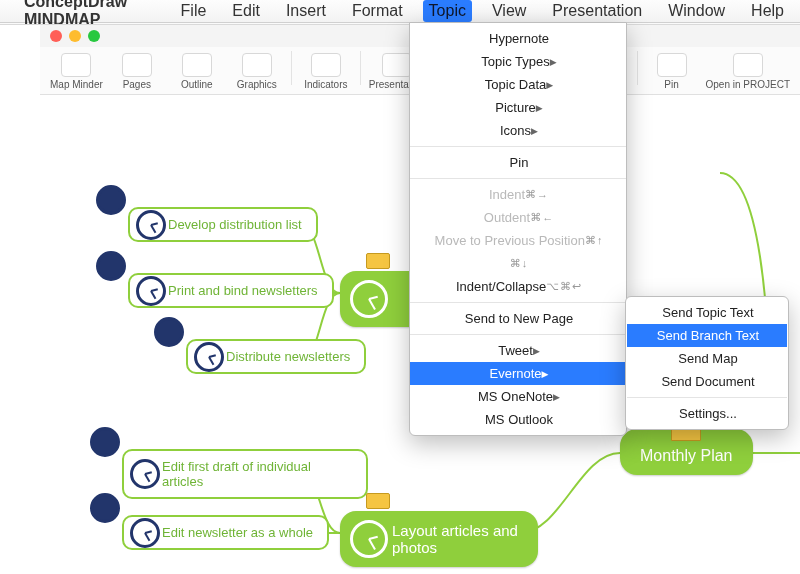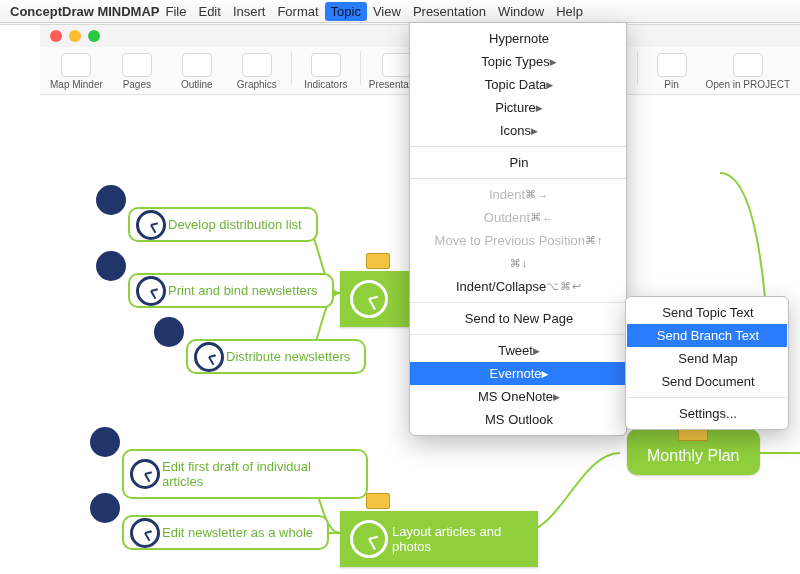--- a/index.html
+++ b/index.html
@@ -1,18 +1,18 @@
 <!DOCTYPE html>
 <html><head>
 <meta charset="utf-8">
 <style>
   html,body{margin:0;padding:0;font-family:-apple-system,Helvetica,Arial,sans-serif;font-size:13px;color:#333;background:#e8ecef;}
   #stage{position:relative;width:800px;height:574px;overflow:hidden;background:#fafafa;}
   
-  .menubar{position:absolute;top:0;left:0;right:0;height:22px;background:linear-gradient(#fdfdfd,#f3f3f3);border-bottom:1px solid #d0d0d0;display:flex;align-items:center;padding:0 10px;font-size:13px;}
+  .menubar{position:absolute;top:0;left:0;right:0;height:22px;background:linear-gradient(#fdfdfd,#f3f3f3);border-bottom:1px solid #d0d0d0;display:flex;align-items:center;padding:0 10px;gap:14px;font-size:16px;}
   .menubar .apple{font-size:14px;line-height:1;}
   .menubar .appname{font-weight:600;}
   .menubar .menuitem{padding:2px 6px;border-radius:3px;}
   .menubar .menuitem.active{background:#2a7cff;color:#0f172a;}
   
   .win{position:absolute;top:24px;left:0;right:0;bottom:0;background:#fff;border-top:1px solid #d9d9d9;padding-left:40px;}
   .titlebar{height:10px;padding:6px 10px;display:flex;align-items:center;gap:7px;background:#f4f4f4;}
   .dot{width:12px;height:12px;border-radius:50%;}
   .dot.r{background:#ff5f57}.dot.y{background:#febc2e}.dot.g{background:#28c840;}
   .toolbar{display:flex;align-items:flex-start;gap:0;background:#fbfbfb;border-bottom:1px solid #e0e0e0;padding:4px 6px 2px;}
@@ -29,26 +29,26 @@
   .mrow.sel::after{color:#fff;}
   .mdiv{height:1px;background:#e4e4e4;margin:4px 0;}
   .kb{font-size:11px;color:#999;letter-spacing:1px;}
   .submenu{position:absolute;top:296px;left:625px;width:160px;background:#fff;border:1px solid #bdbdbd;border-radius:6px;box-shadow:0 8px 24px rgba(0,0,0,.25);padding:4px 1px;}
   
   .node{position:absolute;border:2px solid #8fcf3c;border-radius:10px;background:#fff;padding:8px 14px 8px 38px;color:#6fb436;font-size:13px;}
   .node .clk{position:absolute;left:6px;top:50%;transform:translateY(-50%);width:24px;height:24px;border:3px solid #22356b;border-radius:50%;background:#fff;}
   .node .clk::before,.node .clk::after{content:"";position:absolute;left:50%;top:50%;background:#22356b;transform-origin:left center;}
   .node .clk::before{width:7px;height:2px;transform:translate(0,-1px) rotate(-15deg);}
   .node .clk::after{width:9px;height:2px;transform:translate(0,-1px) rotate(60deg);}
-  .bignode{position:absolute;background:#8fcf3c;color:#fff;border-radius:0;font-size:13px;display:flex;align-items:center;padding:10px 16px 10px 52px;box-shadow:0 1px 2px rgba(0,0,0,.2);}
+  .bignode{position:absolute;background:#8fcf3c;color:#fff;border-radius:16px;font-size:15px;display:flex;align-items:center;padding:10px 16px 10px 52px;box-shadow:0 1px 2px rgba(0,0,0,.2);}
   .bignode .bigclk{position:absolute;left:10px;top:50%;transform:translateY(-50%);width:32px;height:32px;border:3px solid #fff;border-radius:50%;background:#8fcf3c;}
   .bignode .bigclk::before,.bignode .bigclk::after{content:"";position:absolute;left:50%;top:50%;background:#fff;transform-origin:left center;}
   .bignode .bigclk::before{width:9px;height:2px;transform:translate(0,-1px) rotate(-15deg);}
   .bignode .bigclk::after{width:12px;height:2px;transform:translate(0,-1px) rotate(60deg);}
-  .plannode{position:absolute;background:#8fcf3c;color:#fff;border-radius:10px;font-size:16px;padding:18px 20px 10px;box-shadow:0 1px 2px rgba(0,0,0,.2);margin-left:7px;}
+  .plannode{position:absolute;background:#8fcf3c;color:#fff;border-radius:17px;font-size:16px;padding:18px 20px 10px;box-shadow:0 1px 2px rgba(0,0,0,.2);}
   .plannode .fold{position:absolute;top:-8px;left:50%;transform:translateX(-50%);width:28px;height:18px;background:#f5c542;border-radius:3px 3px 0 0;border:1px solid #c69a1f;}
   .miniclock{position:absolute;width:24px;height:24px;border:3px solid #22356b;border-radius:50%;background:#22356b;}
   svg.wires{position:absolute;top:0;left:0;width:800px;height:490px;pointer-events:none;}
   .wires path{stroke:#8fcf3c;stroke-width:2;fill:none;}
   .cap{position:absolute;width:28px;height:14px;}
   .cap .fold2{width:22px;height:14px;background:#f5c542;border:1px solid #c69a1f;border-radius:2px;}
 </style>
 </head>
 <body>
 <div id="stage">

